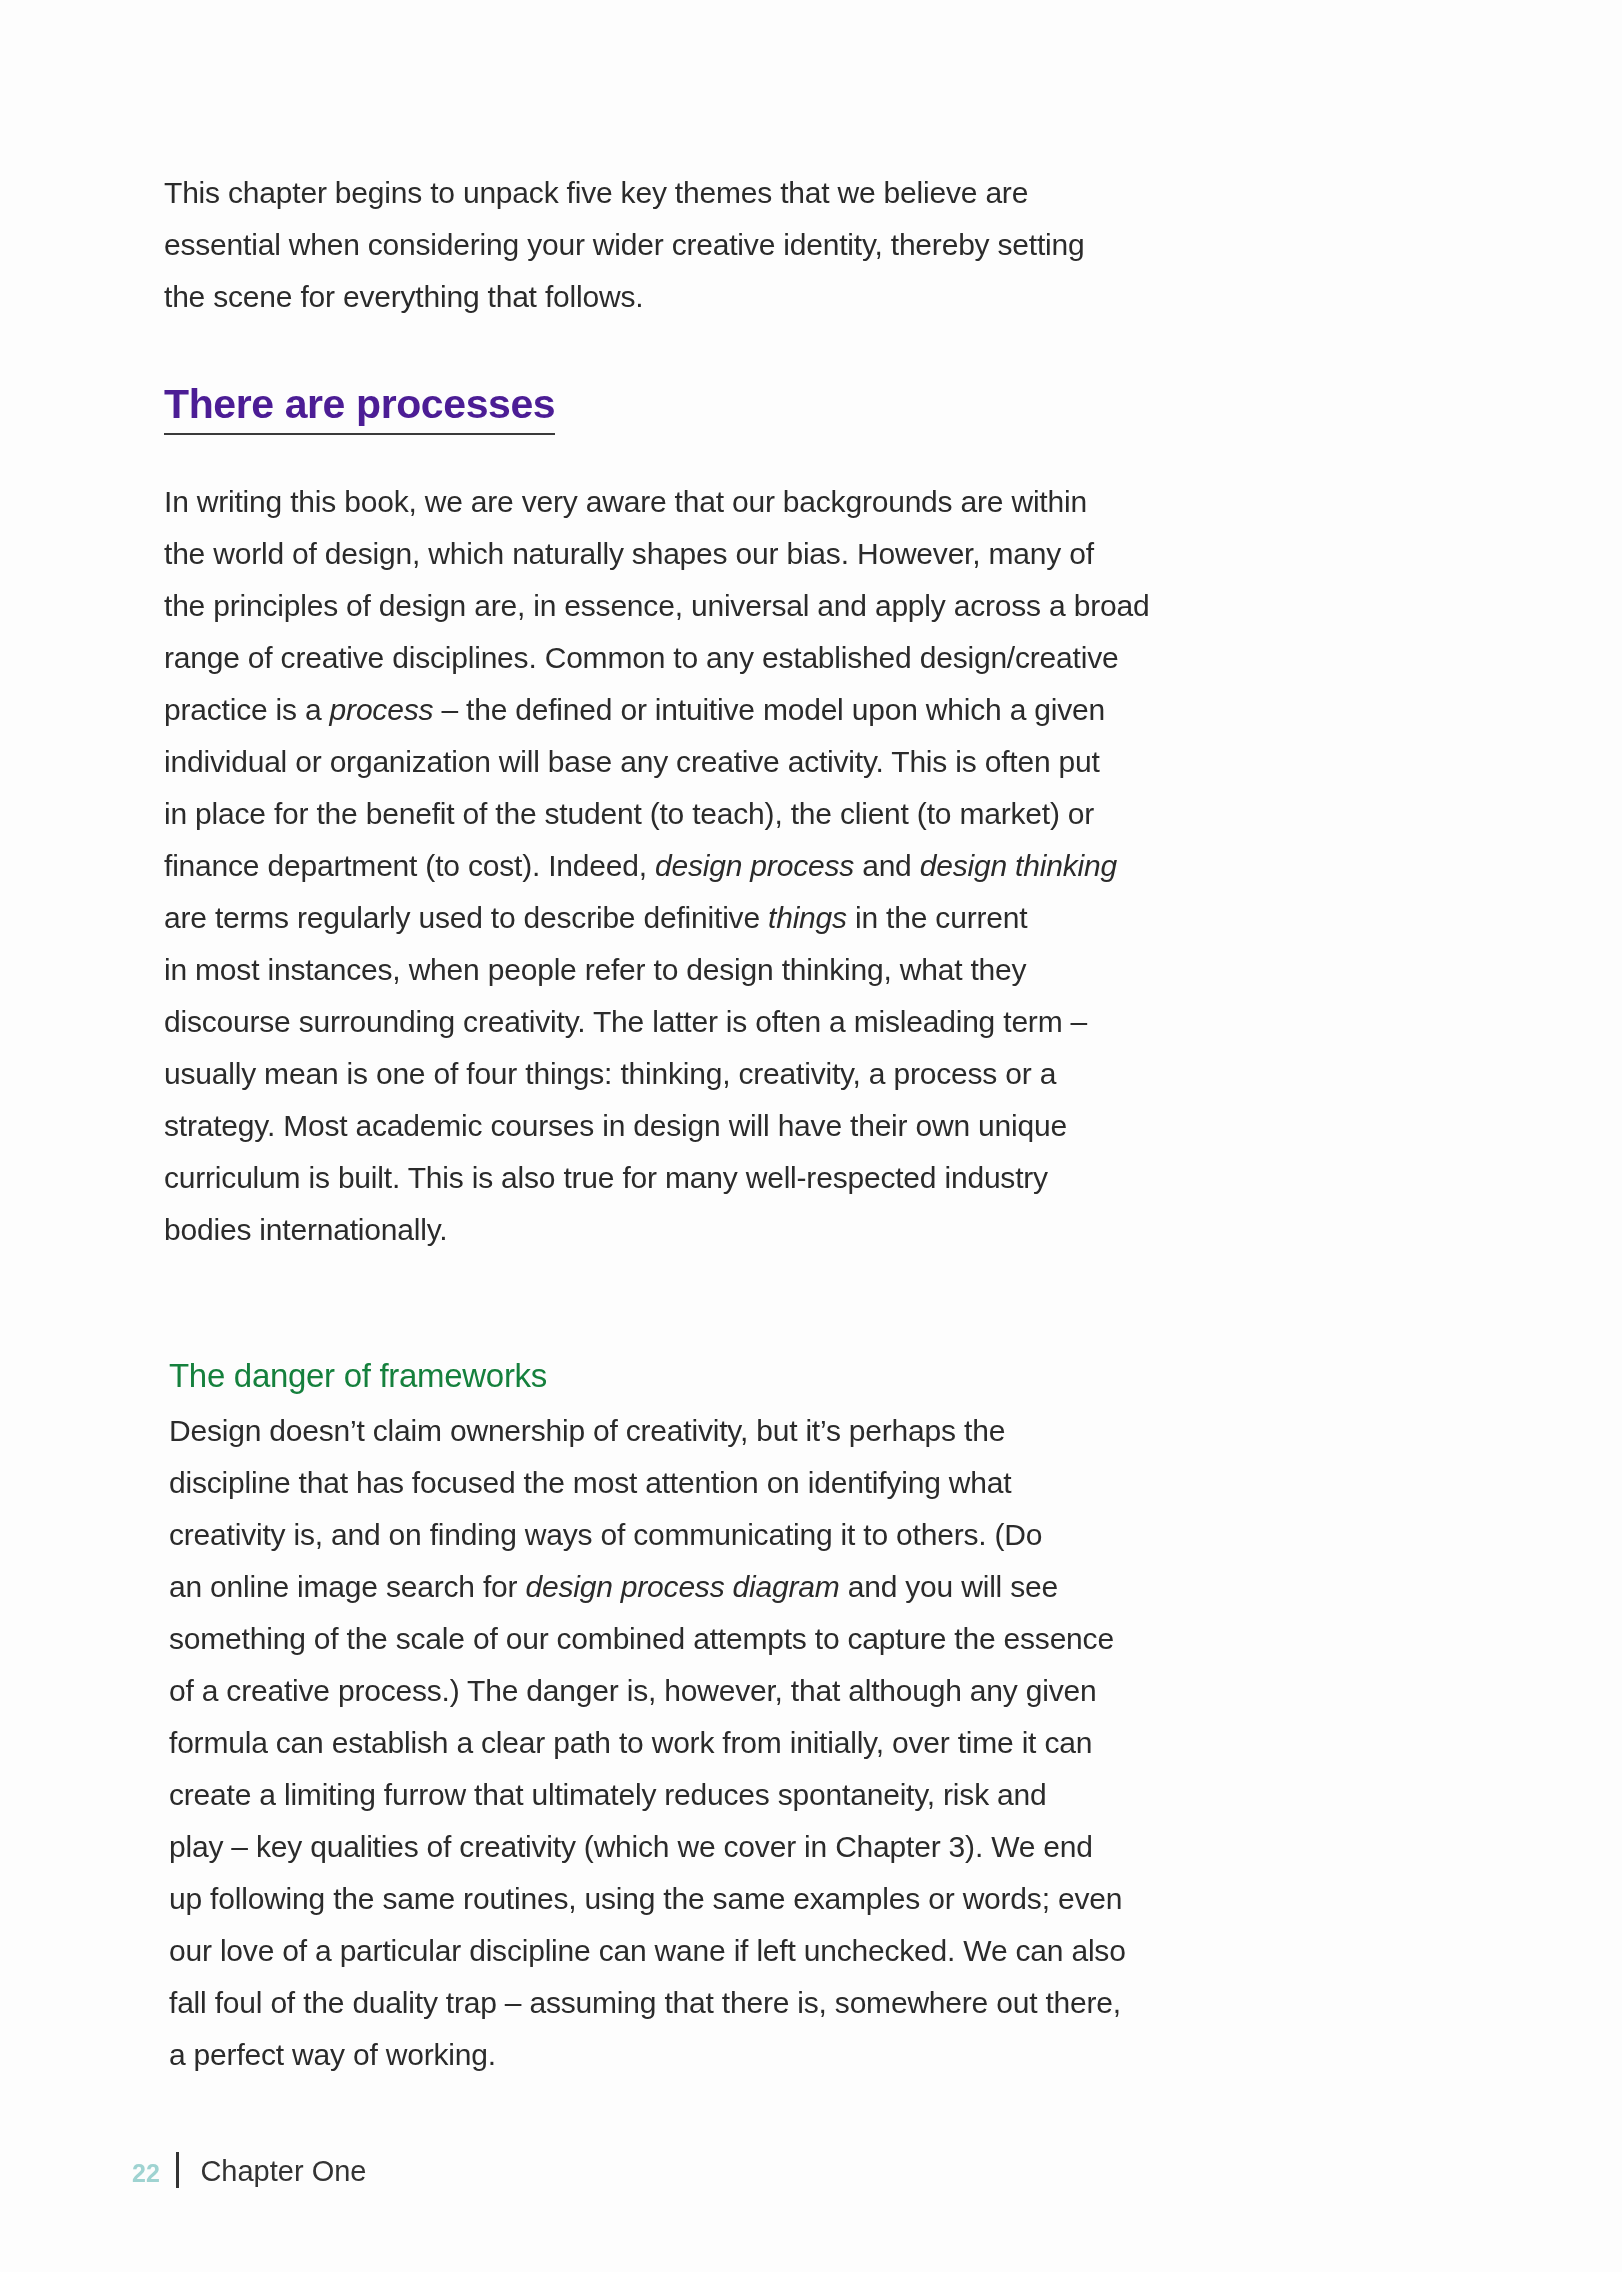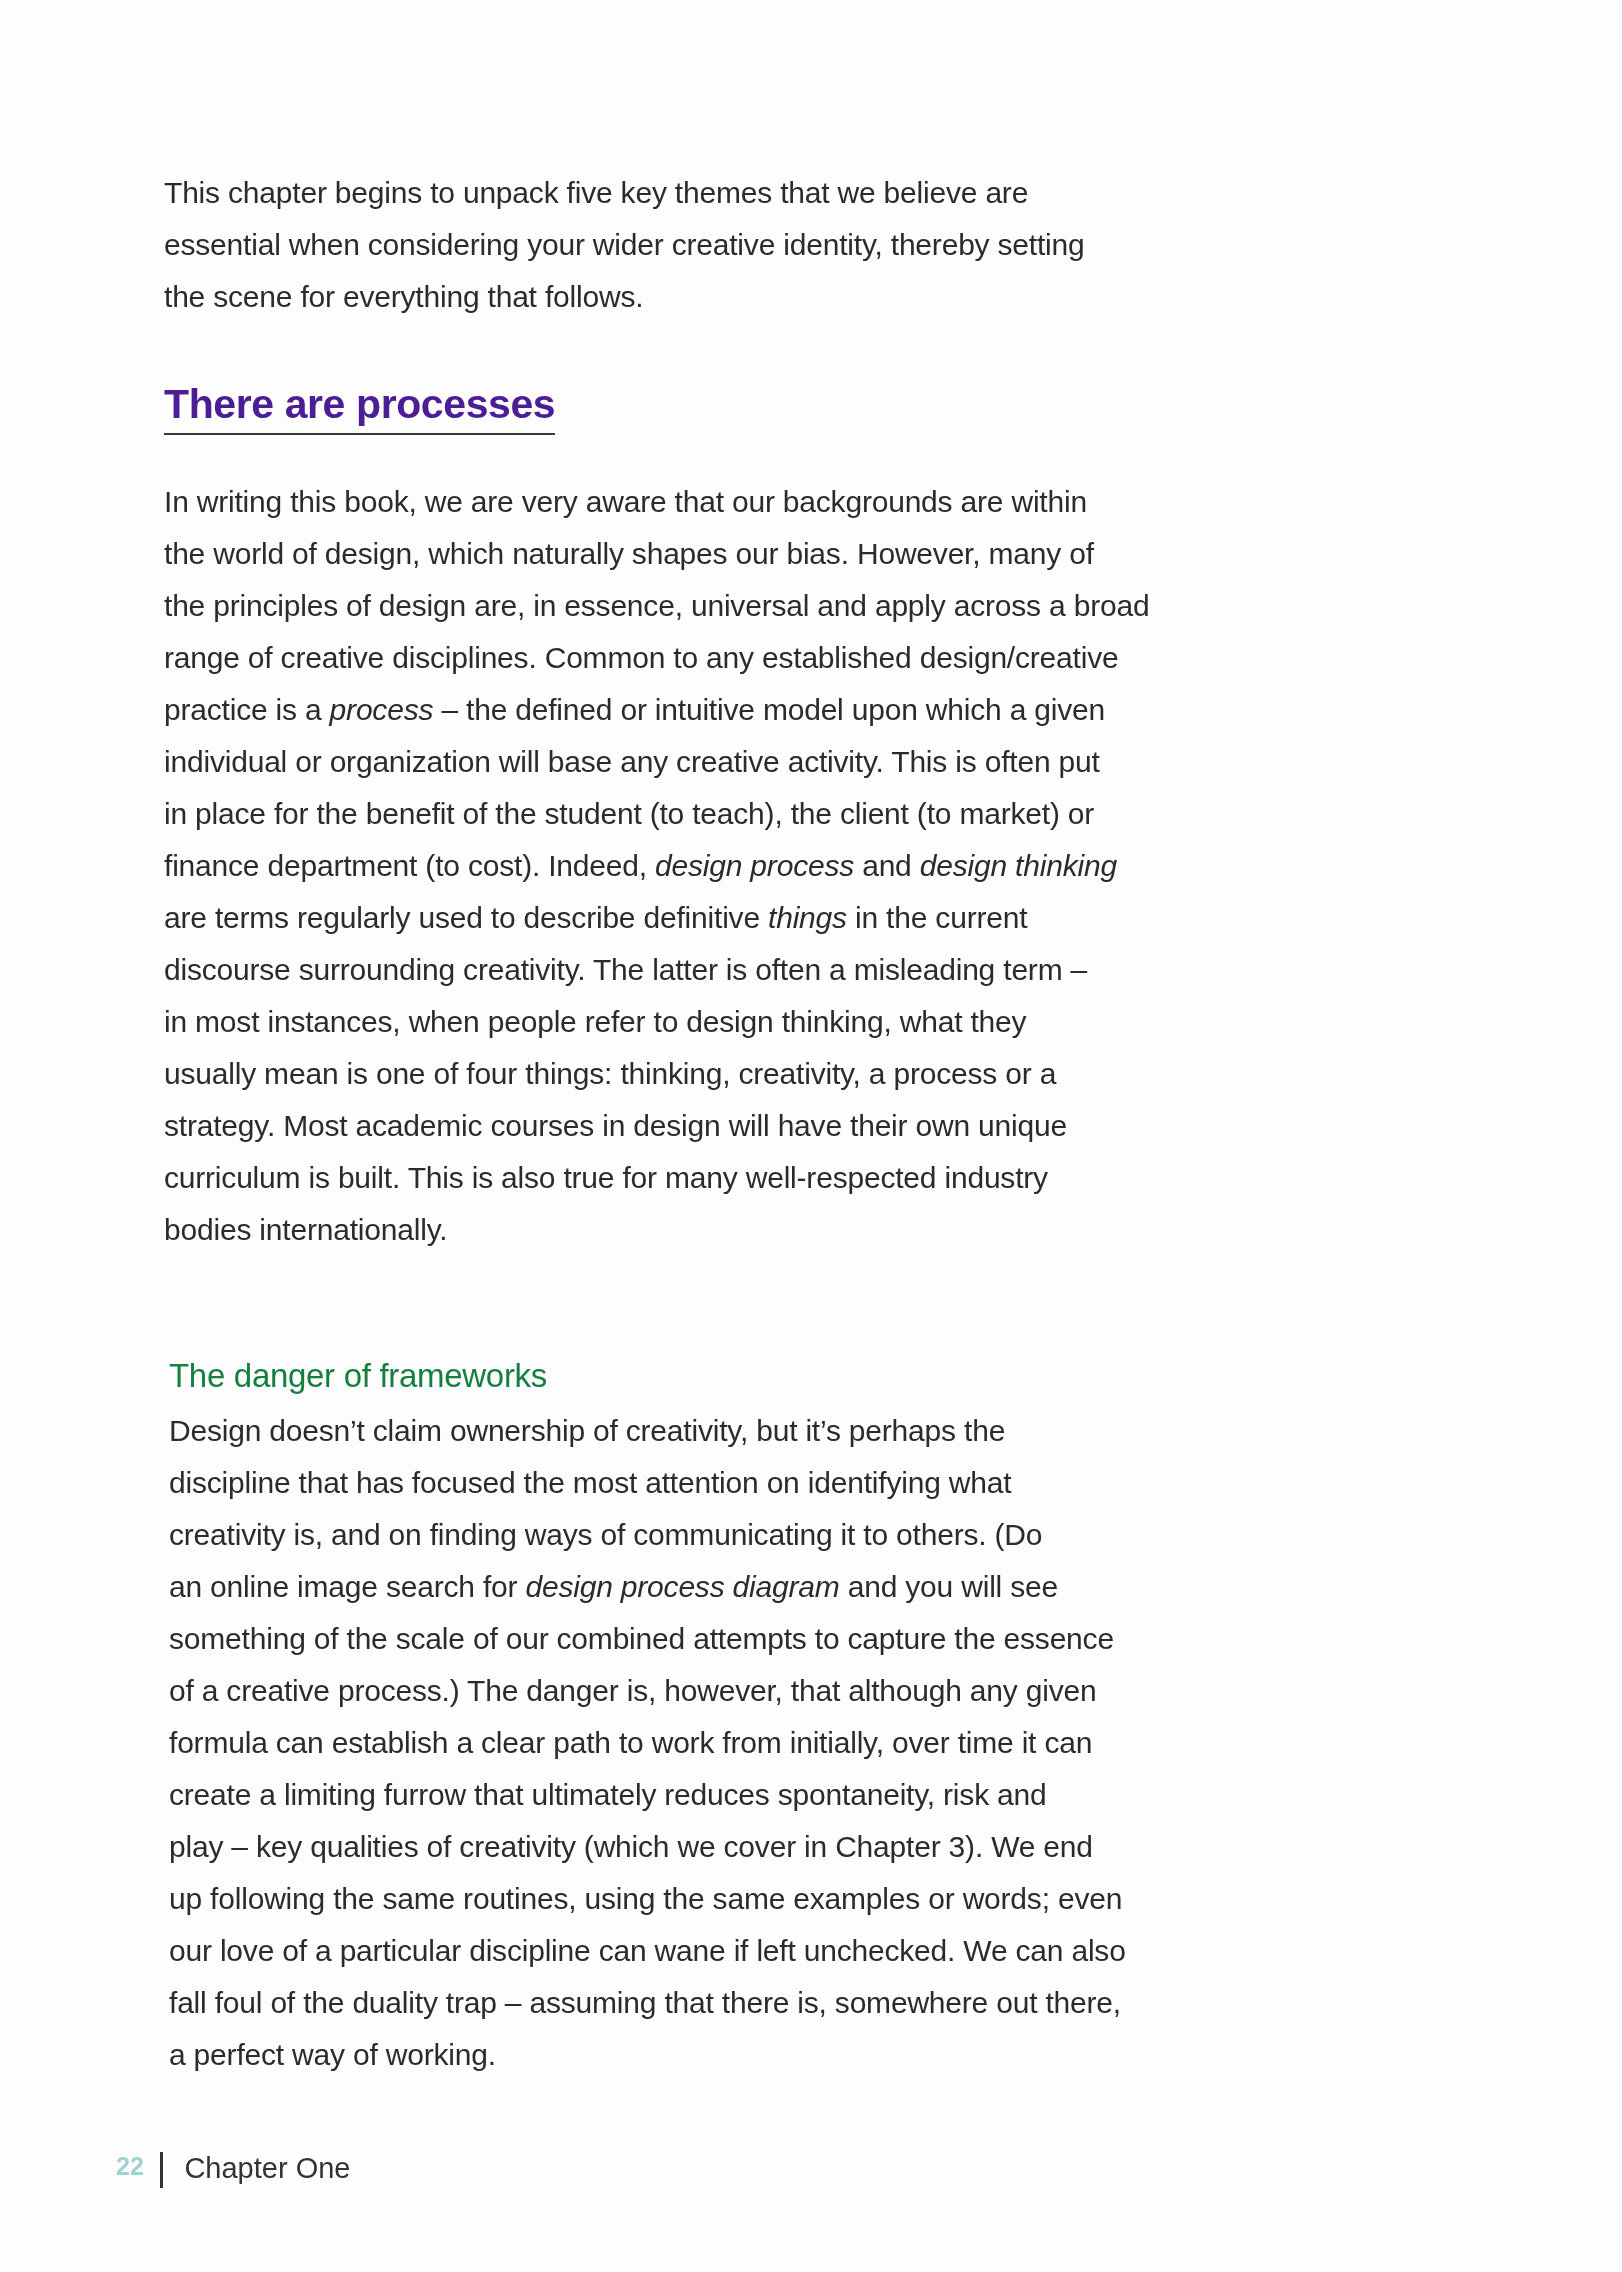--- a/index.html
+++ b/index.html
@@ -12,21 +12,21 @@
   .intro { position:absolute; top:167px; left:0; width:1110px; }
   .h1 {
     position:absolute; top:381px; left:0;
     font-size:41px; font-weight:bold; color:#4c1d95; letter-spacing:-0.4px;
     padding-bottom:5px; border-bottom:2.5px solid #3a3a3a; line-height:1.15;
   }
   .p1 { position:absolute; top:476px; left:0; width:1110px; }
   .h2 { position:absolute; top:1357px; left:5px; font-size:33px; font-weight:normal; color:#15803d; letter-spacing:-0.3px; }
   .p2 { position:absolute; top:1405px; left:5px; width:1110px; }
   em { font-style:italic;margin-top:20px; }
-  .footer { position:absolute; top:2152px; left:116px; display:flex; align-items:flex-start; font-size:29px; }
+  .footer { position:absolute; top:2152px; left:132px; display:flex; align-items:flex-end; font-size:29px; }
   .pnum { color:#9fd3d1; font-weight:bold; font-size:25px; margin-right:16.6px; }
   .sep { width:2.5px; height:36px; background:#333; margin-right:21.5px; }
   .chap { color:#333; }
 </style>
 </head>
 <body>
 
 <div class="page">
   <div class="intro">
     <p class="para">This chapter begins to unpack five key themes that we believe are</p>
@@ -39,22 +39,22 @@
   <div class="p1">
       <p class="para">In writing this book, we are very aware that our backgrounds are within</p>
       <p class="para">the world of design, which naturally shapes our bias. However, many of</p>
       <p class="para">the principles of design are, in essence, universal and apply across a broad</p>
       <p class="para">range of creative disciplines. Common to any established design/creative</p>
       <p class="para">practice is a <em>process</em> – the defined or intuitive model upon which a given</p>
       <p class="para">individual or organization will base any creative activity. This is often put</p>
       <p class="para">in place for the benefit of the student (to teach), the client (to market) or</p>
       <p class="para">finance department (to cost). Indeed, <em>design process</em> and <em>design thinking</em></p>
       <p class="para">are terms regularly used to describe definitive <em>things</em> in the current</p>
+      <p class="para">in most instances, when people refer to design thinking, what they</p>
       <p class="para">discourse surrounding creativity. The latter is often a misleading term –</p>
-      <p class="para">in most instances, when people refer to design thinking, what they</p>
       <p class="para">usually mean is one of four things: thinking, creativity, a process or a</p>
       <p class="para">strategy. Most academic courses in design will have their own unique</p>
       <p class="para">curriculum is built. This is also true for many well-respected industry</p>
       <p class="para">bodies internationally.</p>
     </div>
 
   <div class="h2">The danger of frameworks</div>
 
   <div class="p2">
       <p class="para">Design doesn’t claim ownership of creativity, but it’s perhaps the</p>

